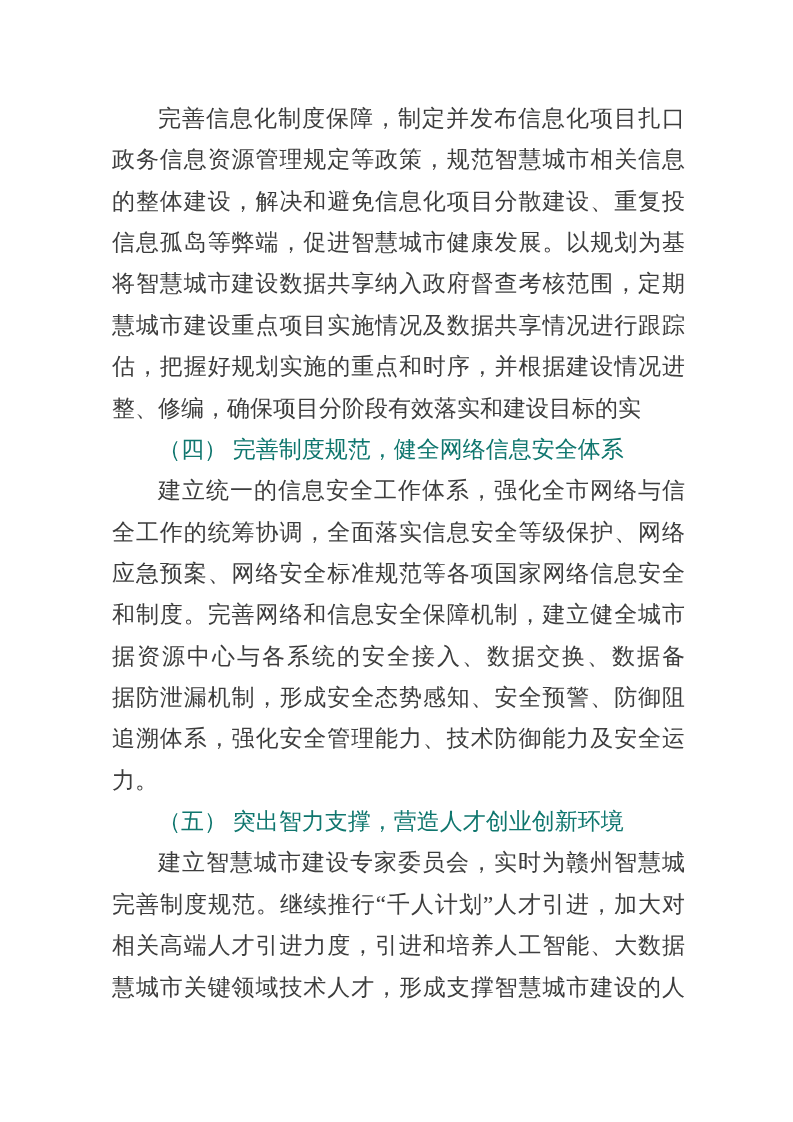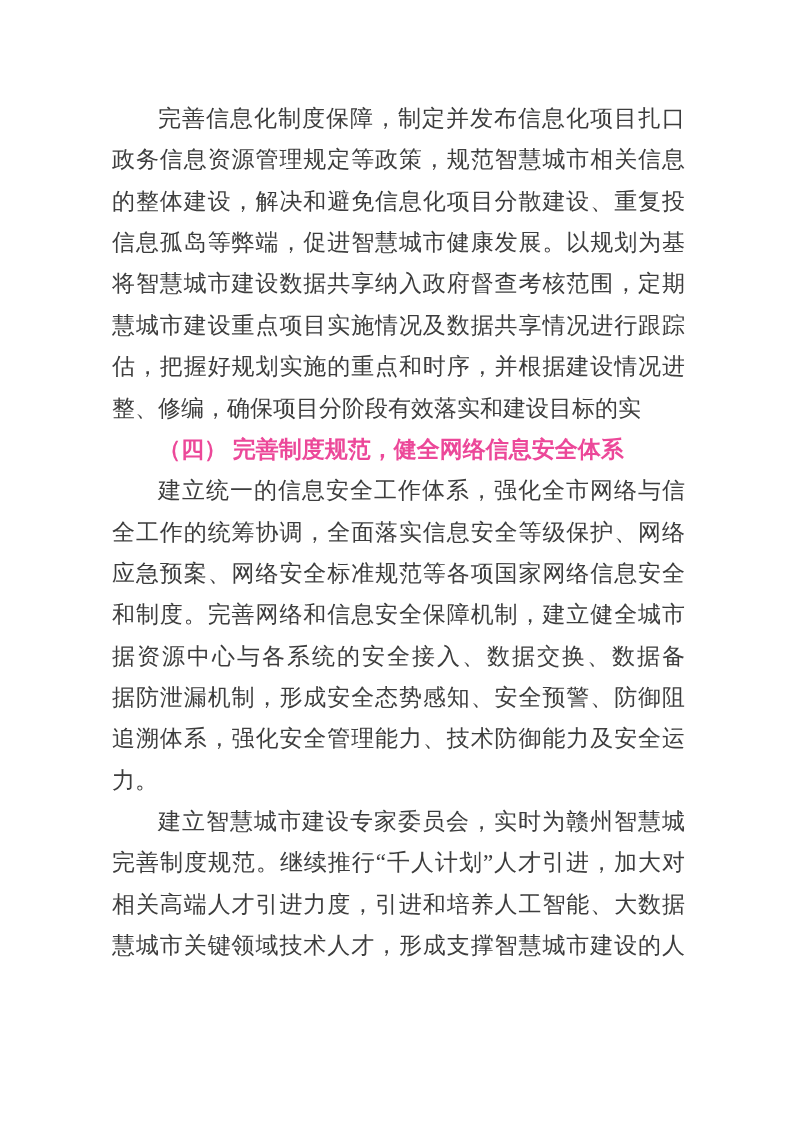--- a/index.html
+++ b/index.html
@@ -29,22 +29,22 @@
     overflow: hidden;
   }
   .line.indent {
     padding-left: 46px;
   }
   .line.fill {
     text-align: justify;
     text-align-last: justify;
   }
   .line.heading {
-    font-weight: bold;
-    color: #ec4899;
+    font-weight: normal;
+    color: #0f766e;
   }
 </style>
 </head>
 <body>
 
 <div class="page">
   <div class="doc-text">
       <div class="line indent fill">完善信息化制度保障，制定并发布信息化项目扎口管理、</div>
       <div class="line fill">政务信息资源管理规定等政策，规范智慧城市相关信息系统</div>
       <div class="line fill">的整体建设，解决和避免信息化项目分散建设、重复投资、</div>
@@ -55,18 +55,19 @@
       <div class="line">整、修编，确保项目分阶段有效落实和建设目标的实现。</div>
       <div class="line heading indent">（四） 完善制度规范，健全网络信息安全体系</div>
       <div class="line indent fill">建立统一的信息安全工作体系，强化全市网络与信息安</div>
       <div class="line fill">全工作的统筹协调，全面落实信息安全等级保护、网络安全</div>
       <div class="line fill">应急预案、网络安全标准规范等各项国家网络信息安全标准</div>
       <div class="line fill">和制度。完善网络和信息安全保障机制，建立健全城市大数</div>
       <div class="line fill">据资源中心与各系统的安全接入、数据交换、数据备份、数</div>
       <div class="line fill">据防泄漏机制，形成安全态势感知、安全预警、防御阻断和</div>
       <div class="line fill">追溯体系，强化安全管理能力、技术防御能力及安全运维能</div>
       <div class="line">力。</div>
+      <div class="line heading indent">（五） 突出智力支撑，营造人才创业创新环境</div>
       <div class="line indent fill">建立智慧城市建设专家委员会，实时为赣州智慧城市建</div>
       <div class="line fill">完善制度规范。继续推行“千人计划”人才引进，加大对</div>
       <div class="line fill">相关高端人才引进力度，引进和培养人工智能、大数据等智</div>
       <div class="line fill">慧城市关键领域技术人才，形成支撑智慧城市建设的人才智</div>
     </div>
 </div>
 
 </body></html>

